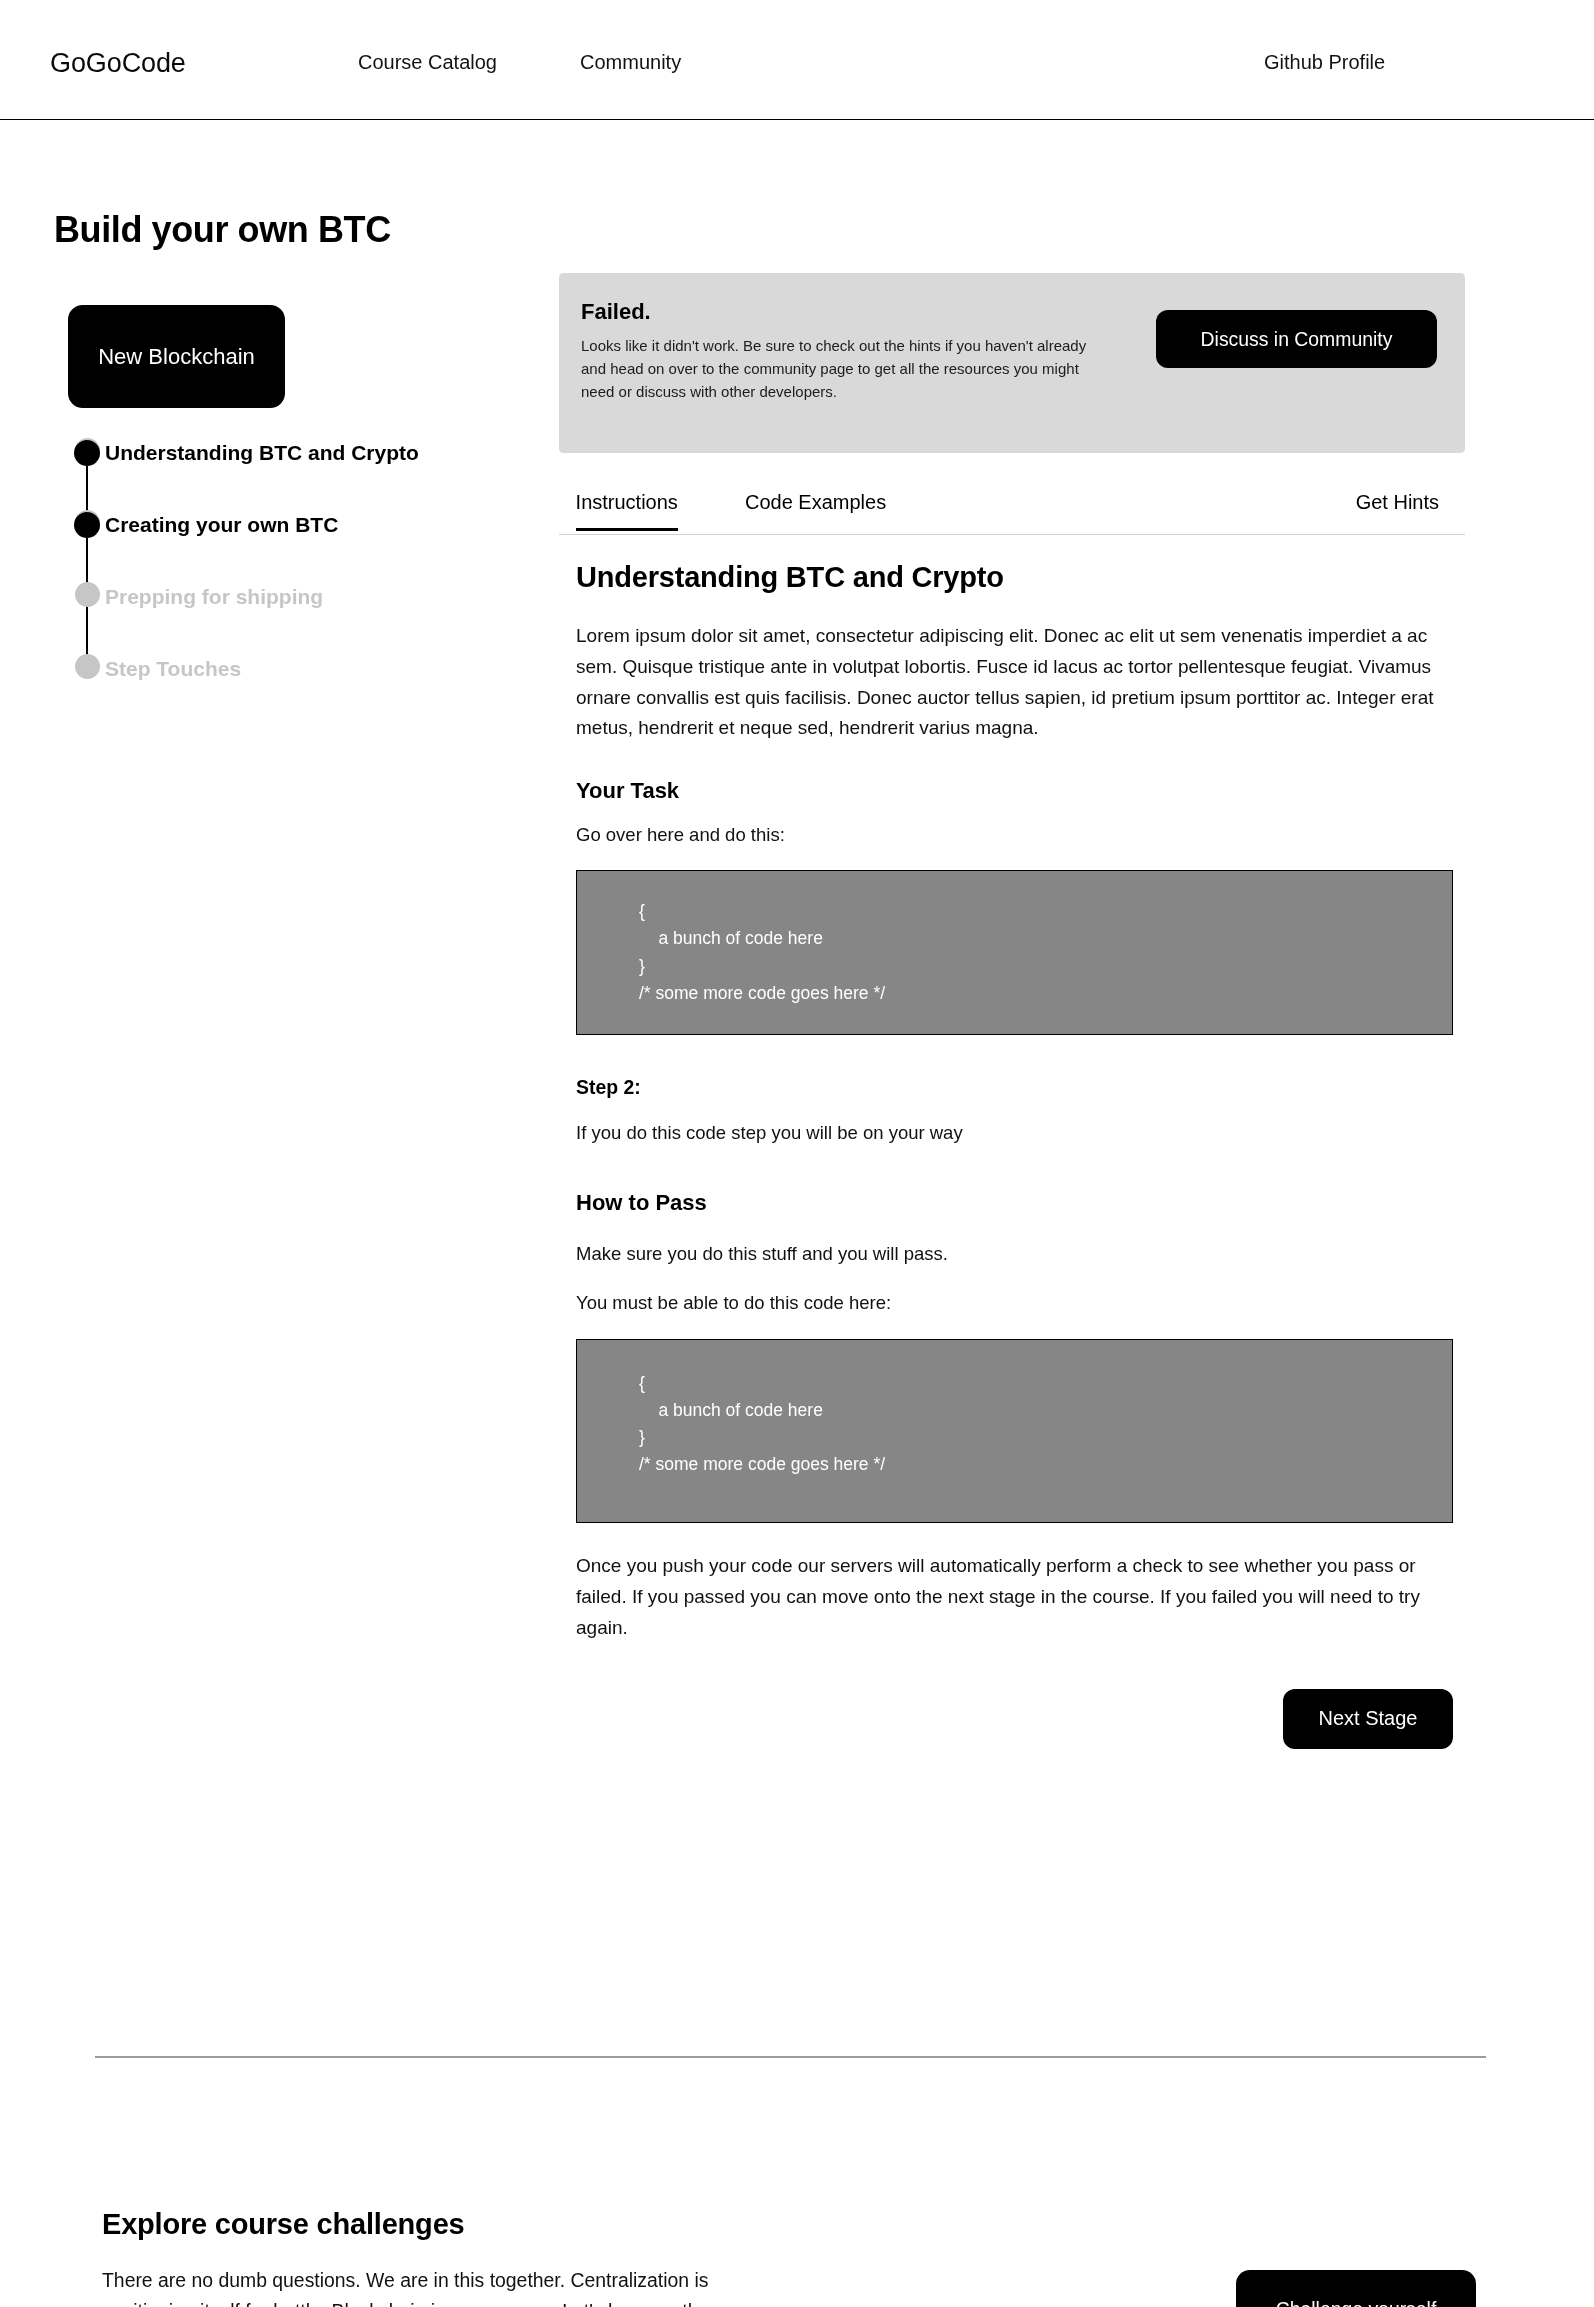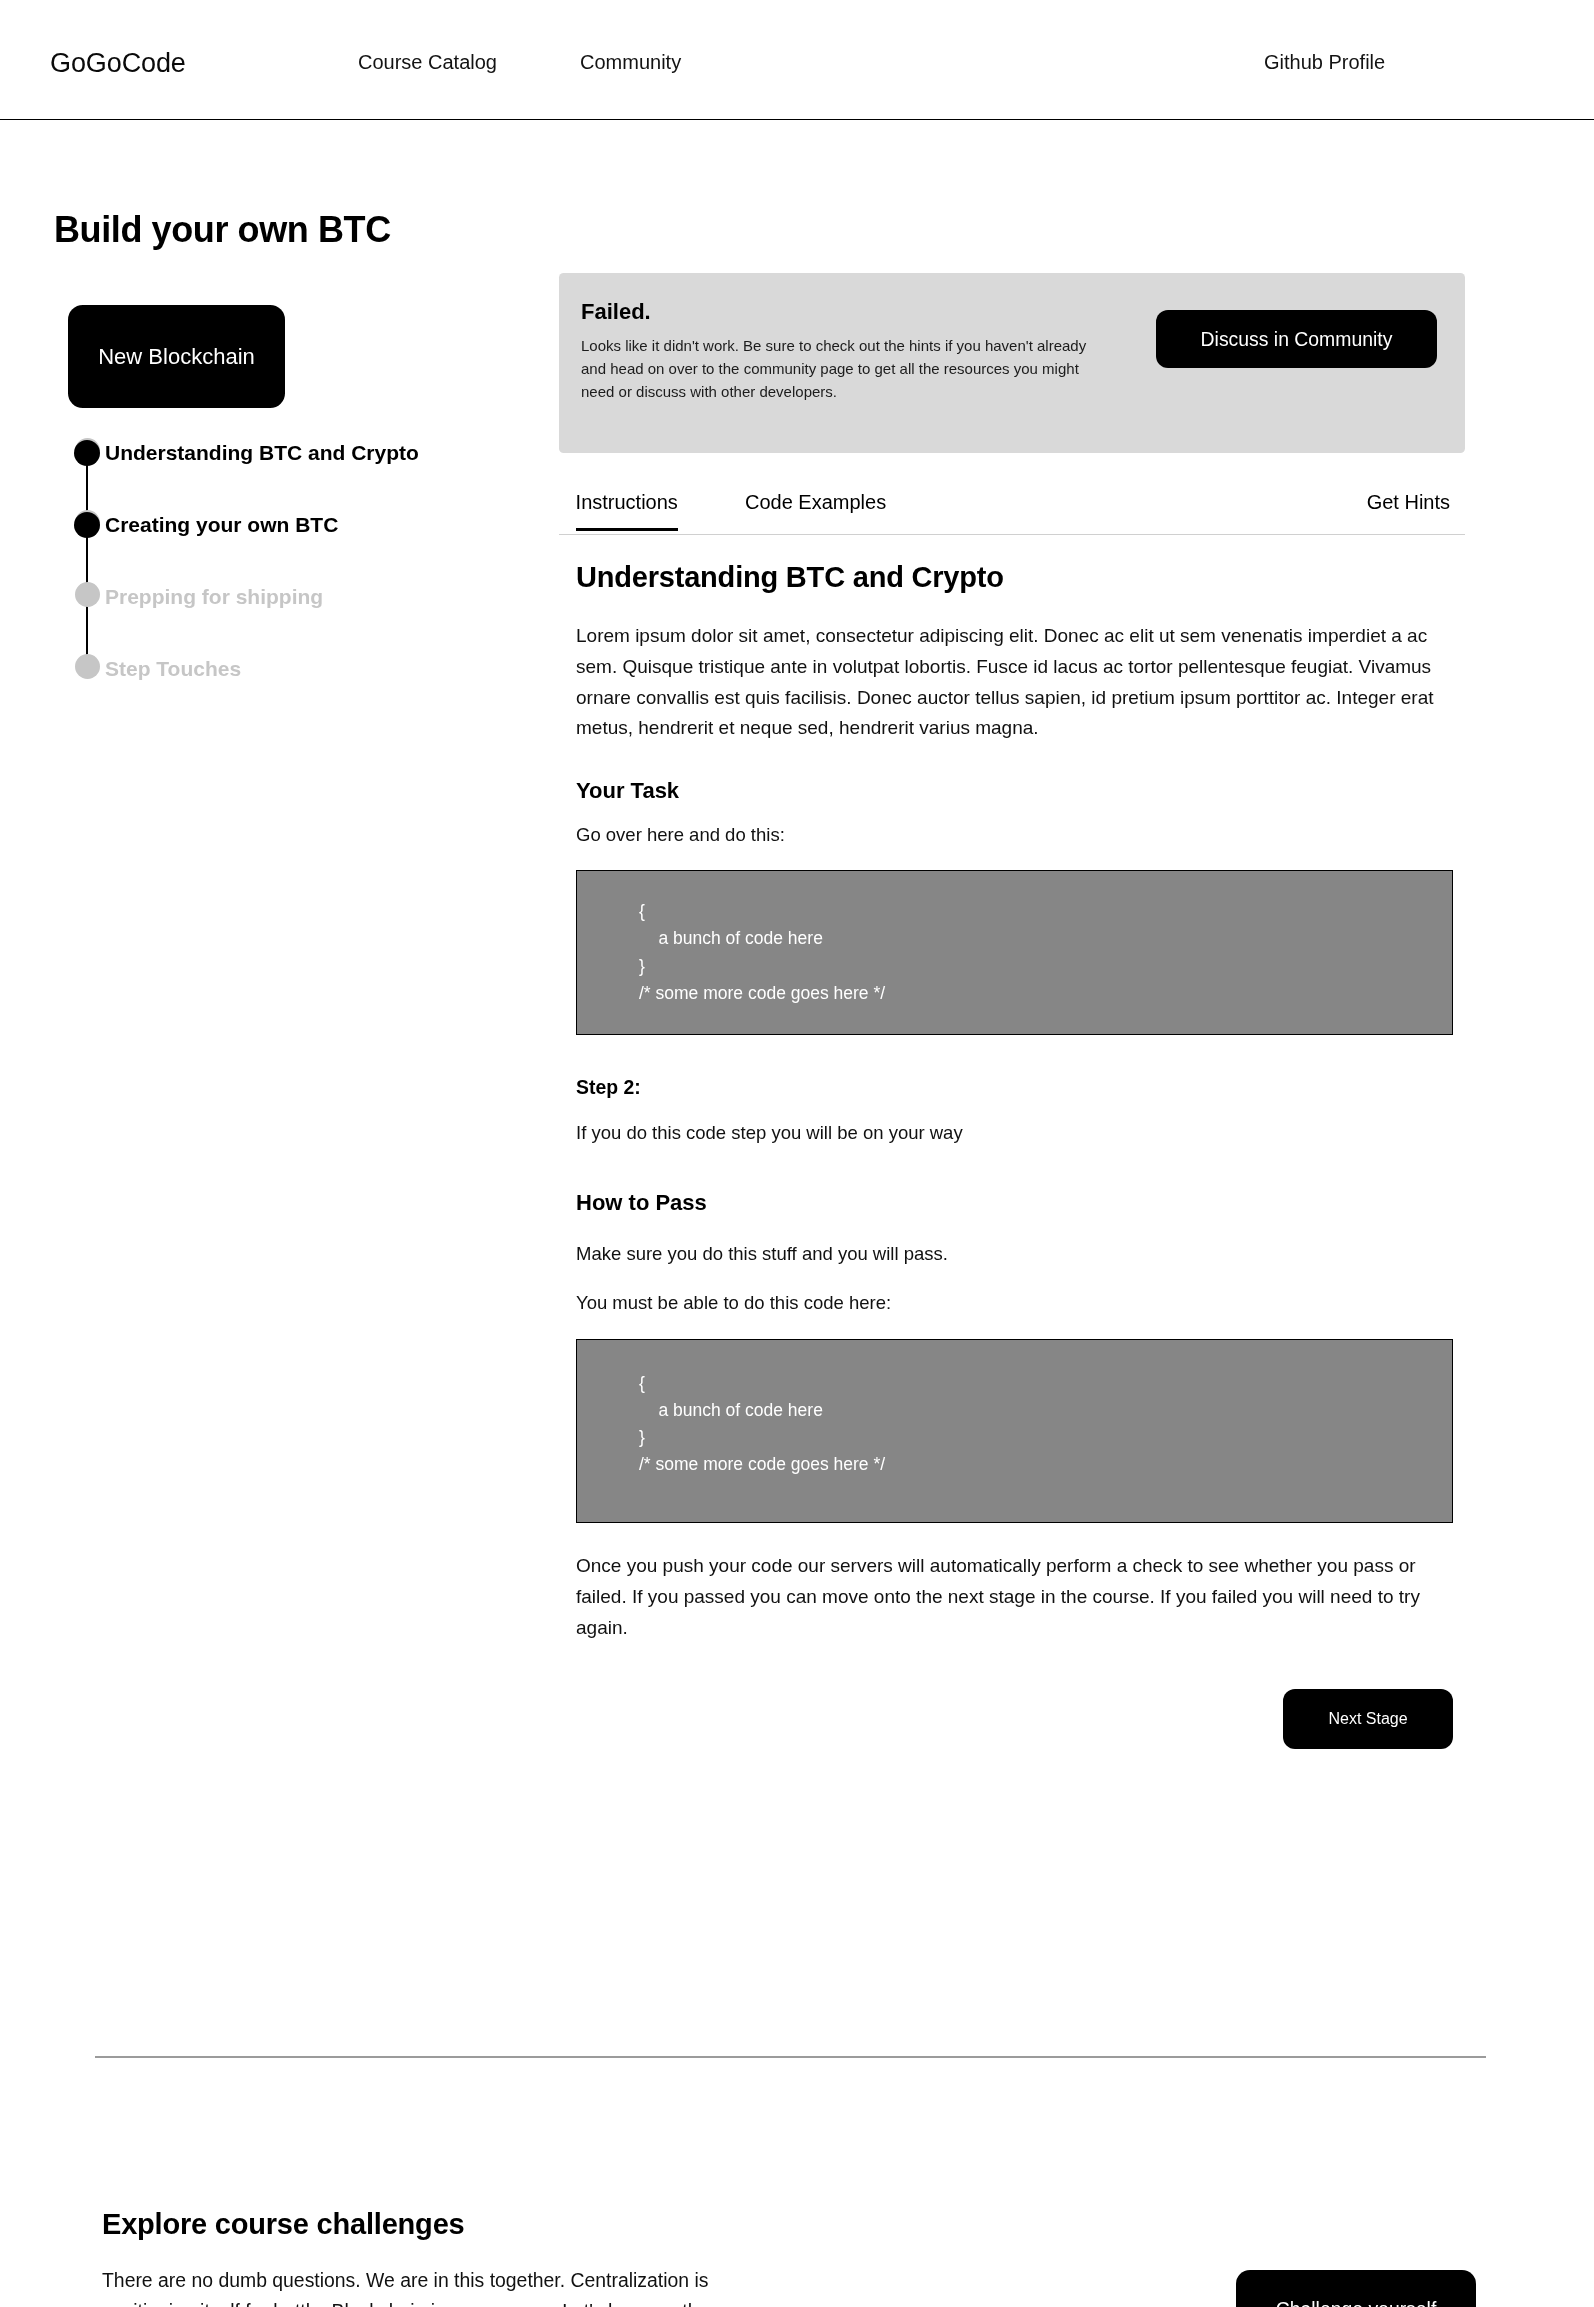--- a/index.html
+++ b/index.html
@@ -167,21 +167,21 @@
     background: none;
     border: none;
     font-family: "Liberation Sans", sans-serif;
     padding: 0 0 14px 0;
     cursor: pointer;
     white-space: nowrap;
   }
   .tab-instructions { left: 16.6px; }
   .tab-instructions.active { border-bottom: 3.2px solid #000000; }
   .tab-code { left: 186px; }
-  .tab-hints { right: 15px; margin-left: 29px; }
+  .tab-hints { right: 26px; margin-left: 29px; }
 
   
   .content {
     position: absolute;
     left: 576px; top: 561px;
     width: 891px;
   }
   .content-h1 {
     font-size: 29px;
     font-weight: 700;
@@ -237,21 +237,21 @@
     justify-content: flex-end;
     margin-top: 45px;
   }
   .next-stage-btn {
     width: 170px; height: 60px;
     background: #000000;
     border: none;
     border-radius: 12px;
     color: #ffffff;
     font-family: "Liberation Sans", sans-serif;
-    font-size: 16px;
+    font-size: 20px;
     cursor: pointer;
   }
 
   
   .section-divider {
     position: absolute;
     left: 95px; top: 2056px;
     width: 1391px;
     height: 1.8px;
     background: #9b9b9b;

